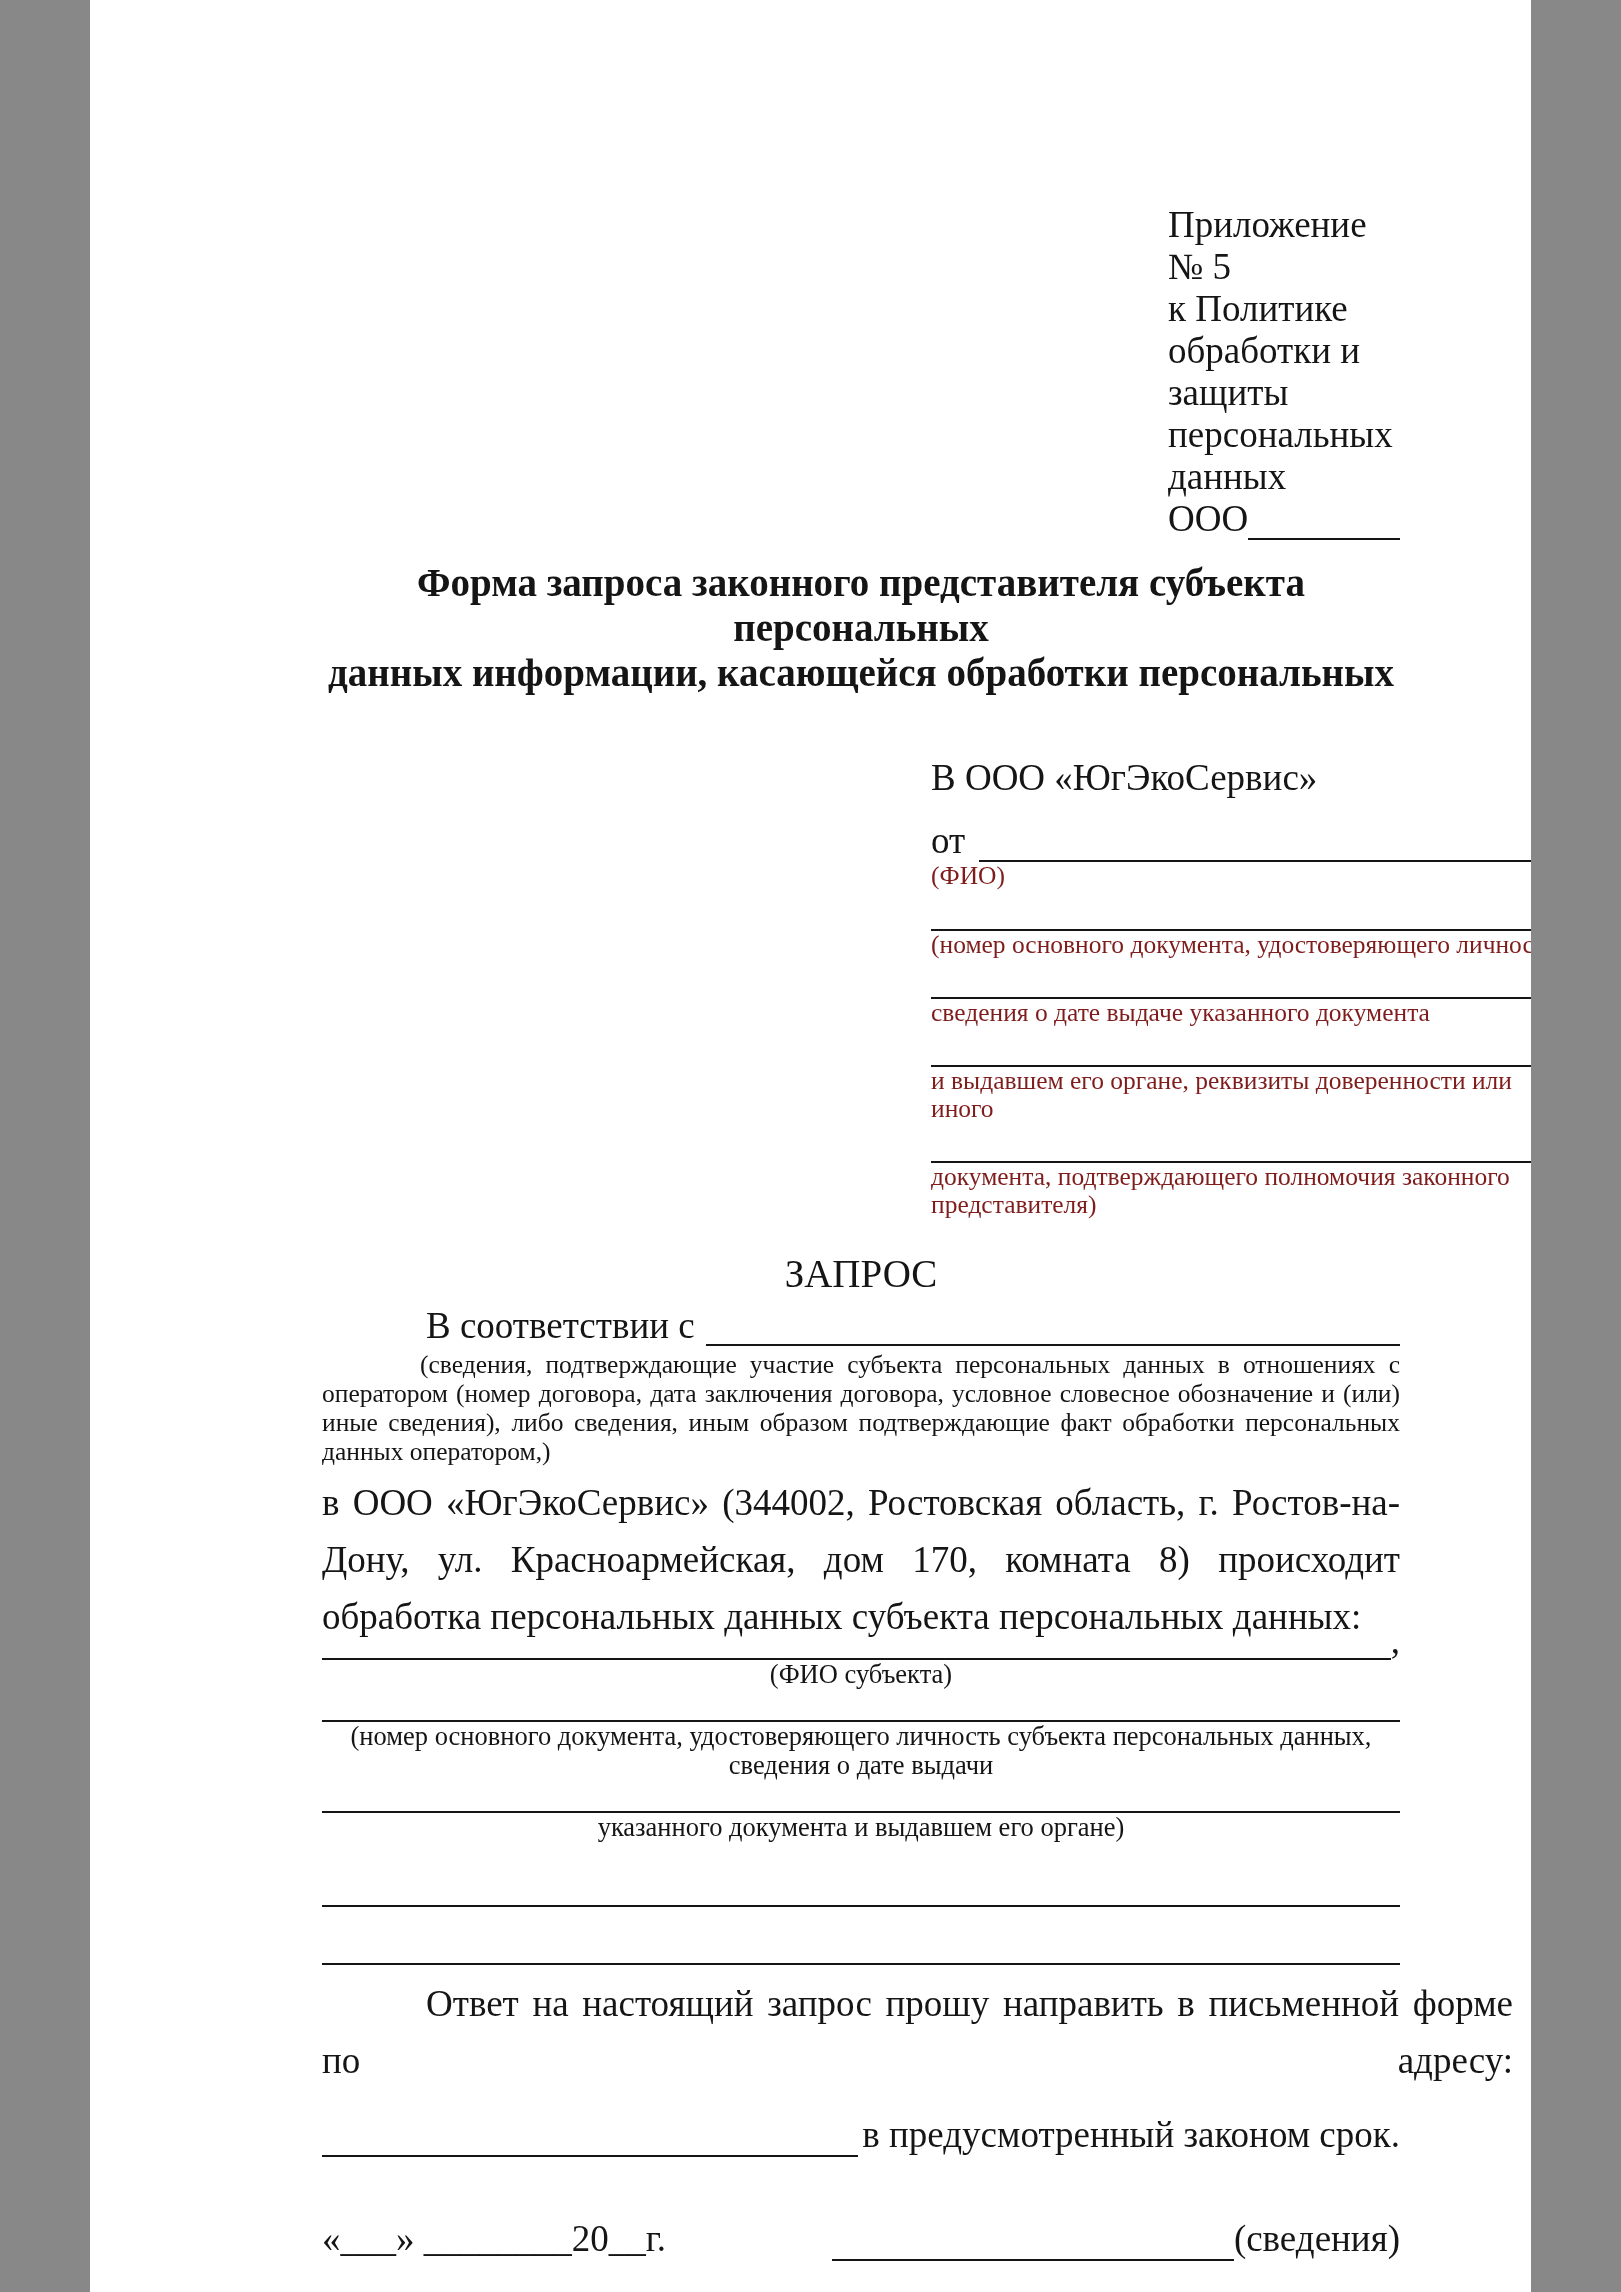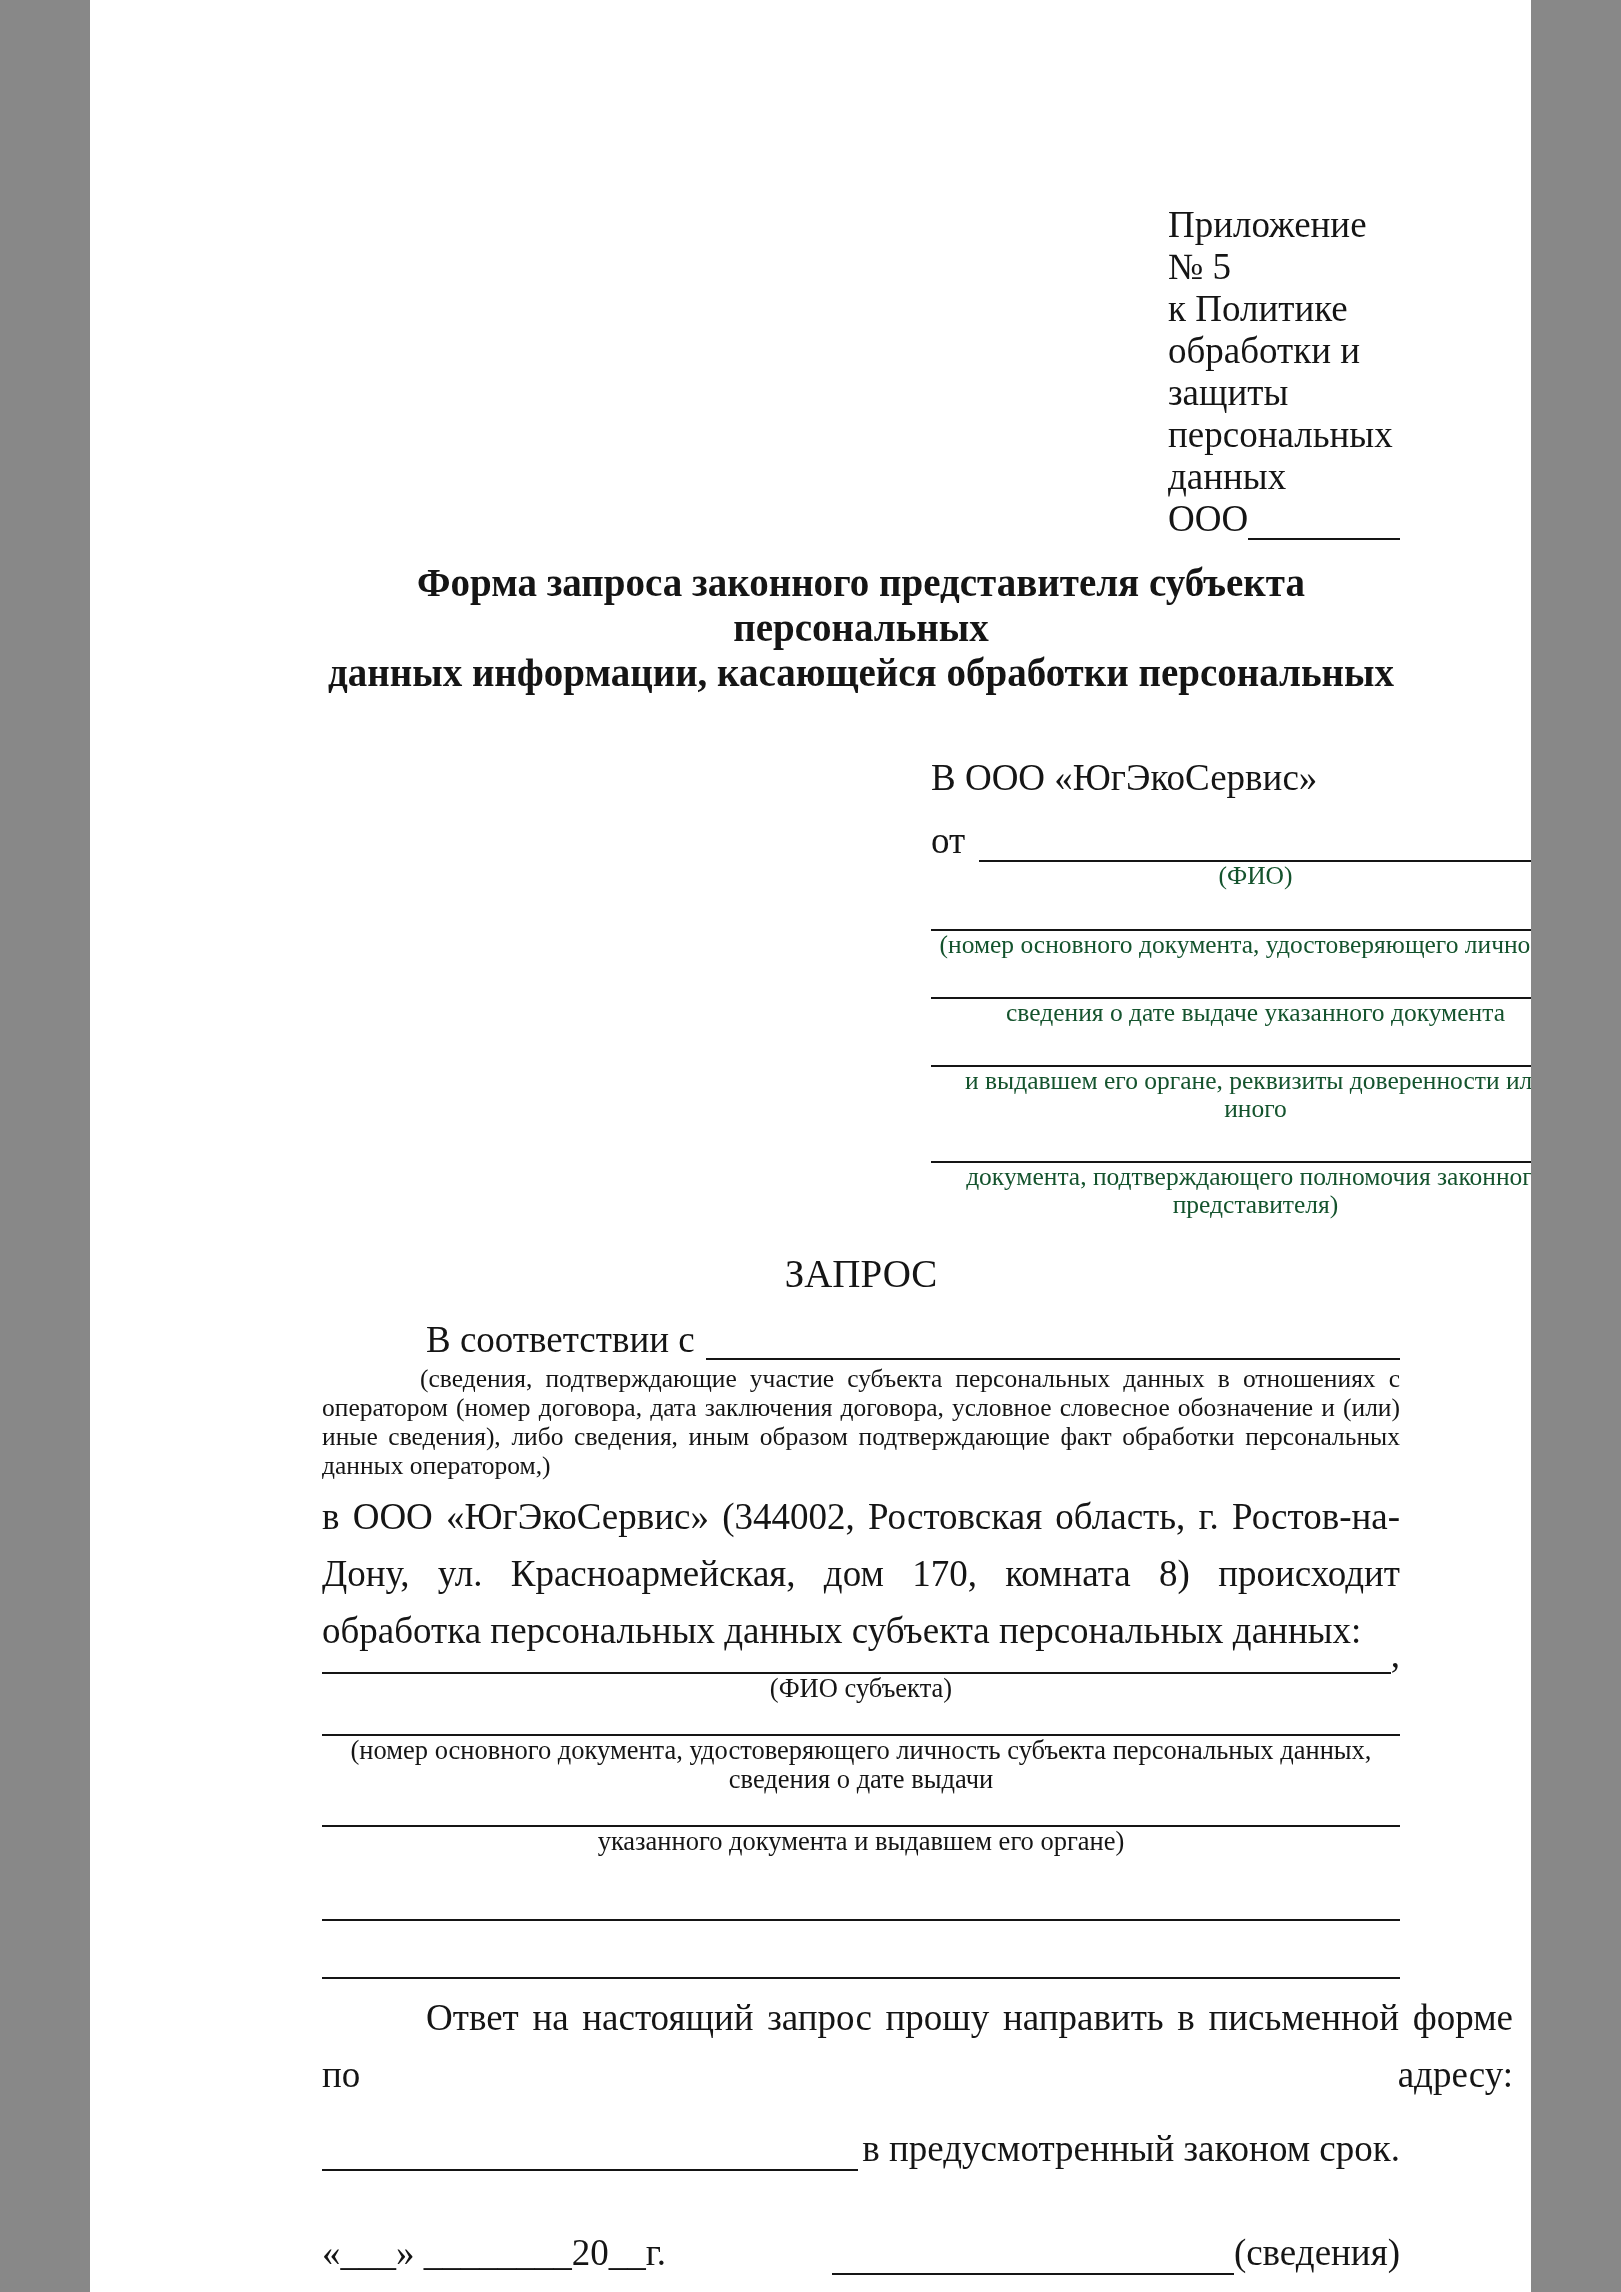--- a/index.html
+++ b/index.html
@@ -29,26 +29,26 @@
     font-weight: bold;
     font-size: 39px;
     line-height: 45px;
   }
 
   
   .addressee { margin-left: 609px; width: 649px; margin-top: 61px; font-size: 37px; }
   .to-line { line-height: 44px; }
   .from-row { display: flex; margin-top: 19.6px; line-height: 43px; }
   .from-row .fill { flex: 1; border-bottom: 2.9px solid #151515; margin-left: 13.7px; height: 41px; }
-  .cap { font-size: 25.5px; line-height: 27.4px; text-align: center; color: #14532d; }
+  .cap { font-size: 25.5px; line-height: 27.4px; text-align: left; color: #7f1d1d; }
   .addr-group .uline { height: 39px; border-bottom: 2.9px solid #151515; }
 
   
   .request-heading { margin-top: 33px; text-align: center; font-size: 39px; line-height: 45px; }
-  .intro-row { display: flex; margin-top: 23px; line-height: 41px; font-size: 37px; }
+  .intro-row { display: flex; margin-top: 9px; line-height: 41px; font-size: 37px; }
   .intro-row .lead { margin-left: 104px; white-space: nowrap; }
   .intro-row .fill { flex: 1; border-bottom: 2.9px solid #151515; margin-left: 11.8px; height: 39px; }
   .intro-cap { font-size: 25.5px; line-height: 29px; text-align: justify; text-indent: 98px; margin-top: 3.9px; }
 
   .para { text-align: justify; }
   .op-para { margin-top: 7.8px; }
 
   .comma-row { display: flex; align-items: flex-end; margin-top: -23.5px; font-size: 37px; line-height: 39px; }
   .comma-row .fill { flex: 1; border-bottom: 2.9px solid #151515; height: 37px; }
   .comma-row .tail { white-space: nowrap; }

